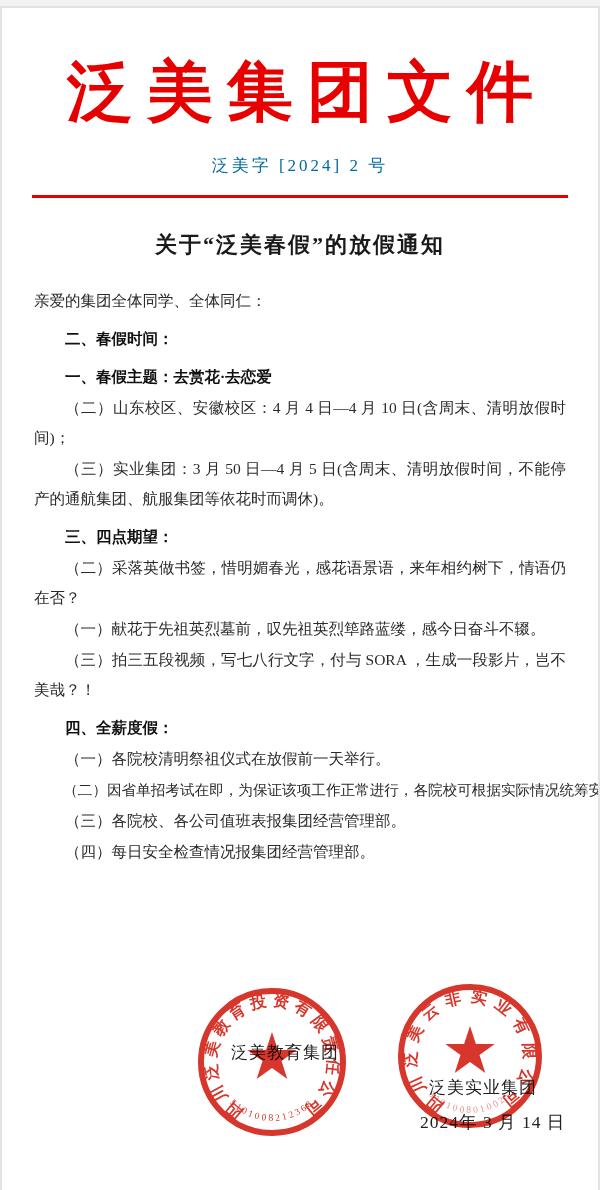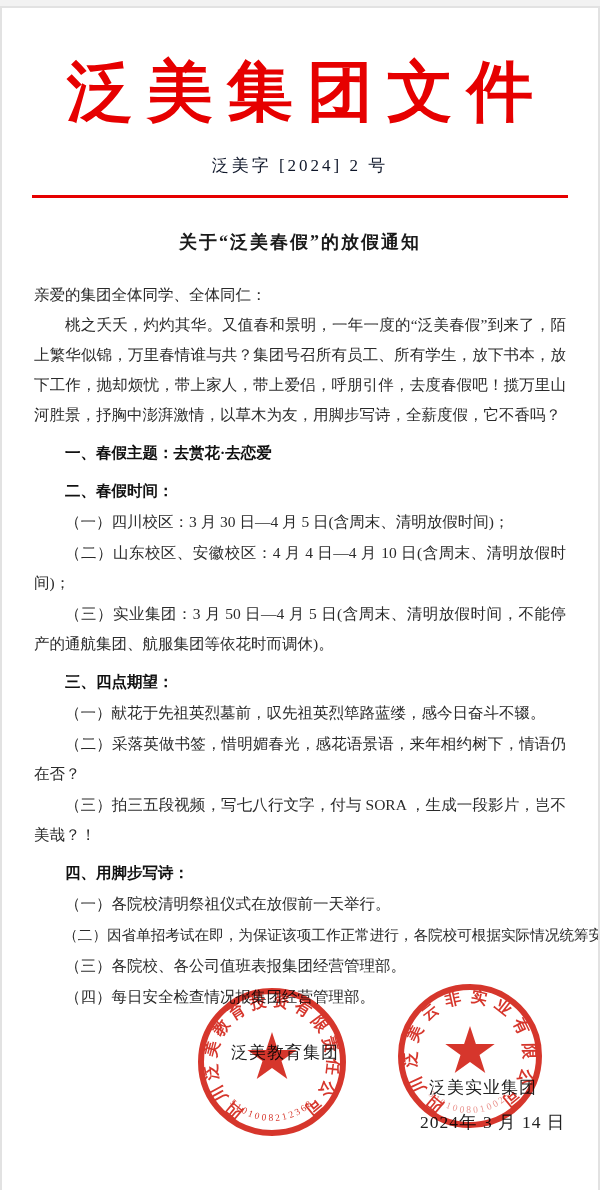--- a/index.html
+++ b/index.html
@@ -23,31 +23,31 @@
     font-weight:bold;
     letter-spacing:14px;
     text-indent:14px; 
     white-space:nowrap;
   }
   .doc-number{
     margin-top:24px;
     text-align:center;
     font-size:17px;
     letter-spacing:3px;
-    color:#0f172a;
+    color:#0369a1;
   }
   .red-rule{
     margin:18px 30px 0 30px;
     height:3px;
     background:#e60000;
   }
   .doc-title{
     margin-top:32px;
     text-align:center;
-    font-size:18px;
+    font-size:22px;
     font-weight:bold;
     letter-spacing:2px;
     color:#1a1a1a;
   }
   .body-text{
     margin:26px 32px 0 32px;
     font-size:15.5px;
     line-height:30px;
     color:#2a2a2a;
     text-align:justify;
@@ -100,35 +100,33 @@
   <div class="header-title">泛美集团文件</div>
 
   <div class="doc-number">泛美字 [2024] 2 号</div>
 
   <div class="red-rule"></div>
 
   <div class="doc-title">关于“泛美春假”的放假通知</div>
 
   <div class="body-text">
     <p>亲爱的集团全体同学、全体同仁：</p>
-    <p class="indent">桃之夭夭，灼灼其华。又值春和景明，一年一度的“泛美春假”到来了，陌上繁华似锦，万里春情谁与共？集团号召所有员工、所有学生，放下书本，放下工作，抛却烦忧，带上家人，带上爱侣，呼朋引伴，去度春假吧！揽万里山河胜景，抒胸中澎湃激情，以草木为友，用脚步写诗，全薪度假，它不香吗？</p>
+
+    <p class="indent heading">二、春假时间：</p>
 
     <p class="indent heading">一、春假主题：去赏花·去恋爱</p>
-
-    <p class="indent heading">二、春假时间：</p>
-    <p class="indent item">（一）四川校区：3 月 30 日—4 月 5 日(含周末、清明放假时间)；</p>
     <p class="indent item">（二）山东校区、安徽校区：4 月 4 日—4 月 10 日(含周末、清明放假时间)；</p>
     <p class="indent item">（三）实业集团：3 月 50 日—4 月 5 日(含周末、清明放假时间，不能停产的通航集团、航服集团等依花时而调休)。</p>
 
     <p class="indent heading">三、四点期望：</p>
+    <p class="indent item">（二）采落英做书签，惜明媚春光，感花语景语，来年相约树下，情语仍在否？</p>
     <p class="indent item">（一）献花于先祖英烈墓前，叹先祖英烈筚路蓝缕，感今日奋斗不辍。</p>
-    <p class="indent item">（二）采落英做书签，惜明媚春光，感花语景语，来年相约树下，情语仍在否？</p>
     <p class="indent item">（三）拍三五段视频，写七八行文字，付与 SORA ，生成一段影片，岂不美哉？！</p>
 
-    <p class="indent heading">四、用脚步写诗：</p>
+    <p class="indent heading">四、全薪度假：</p>
     <p class="indent item">（一）各院校清明祭祖仪式在放假前一天举行。</p>
     <p class="indent item fit">（二）因省单招考试在即，为保证该项工作正常进行，各院校可根据实际情况统筹安排。</p>
     <p class="indent item">（三）各院校、各公司值班表报集团经营管理部。</p>
     <p class="indent item">（四）每日安全检查情况报集团经营管理部。</p>
 
   </div>
 
   <div class="sign-name sign-name-1">泛美教育集团</div>
   <div class="sign-name sign-name-2">泛美实业集团</div>
   <div class="sign-date">2024年 3 月 14 日</div>

